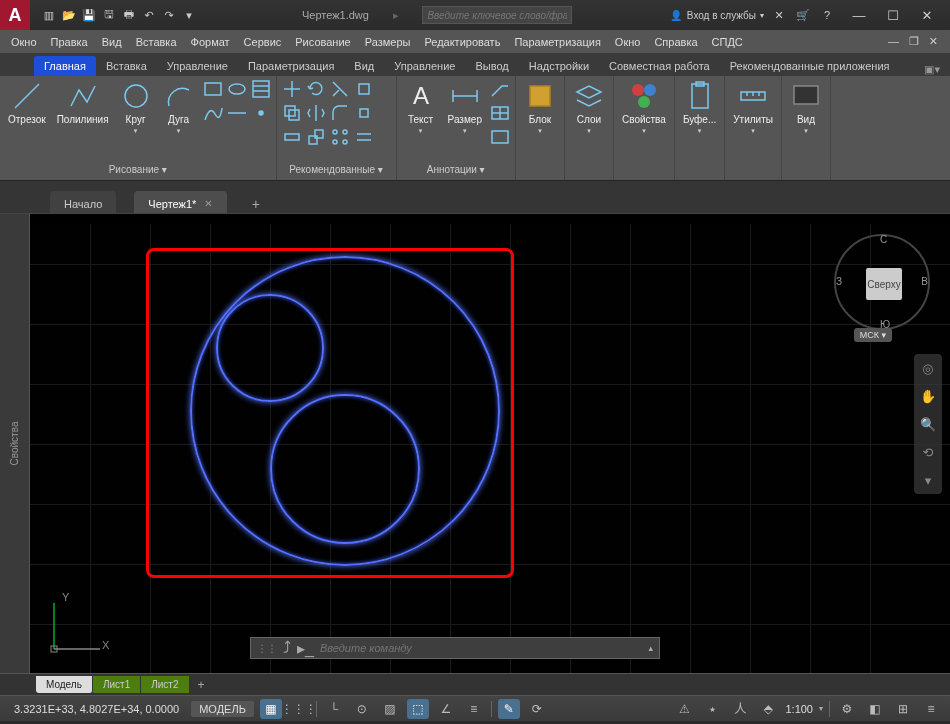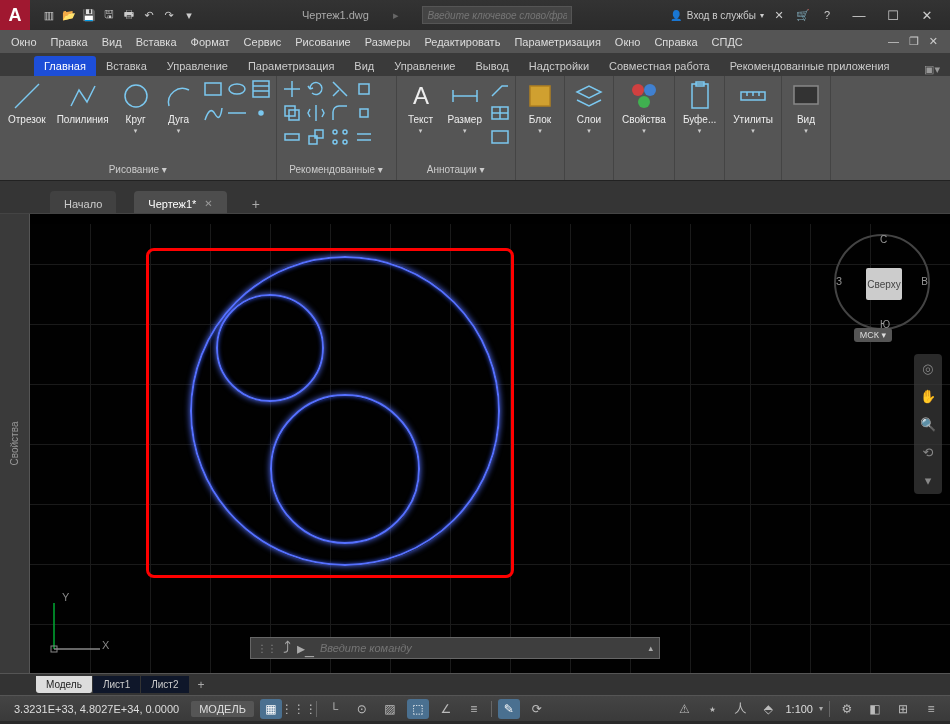--- a/index.html
+++ b/index.html
@@ -76,21 +76,21 @@
 .navbar-right { position: absolute; right: 8px; top: 130px; width: 28px; background: rgba(60,60,60,0.7); border-radius: 4px; padding: 4px 0; display: flex; flex-direction: column; align-items: center; gap: 8px; }
 .navbar-right div { width: 20px; height: 20px; color: #888; font-size: 13px; display: flex; align-items: center; justify-content: center; }
 
 
 .cmdline { position: absolute; left: 220px; bottom: 14px; width: 410px; height: 22px; background: #3e3e3e; border: 1px solid #666; display: flex; align-items: center; gap: 6px; padding: 0 6px; }
 .cmdline .handle { color: #888; font-size: 10px; }
 .cmdline input { flex: 1; background: transparent; border: none; color: #888; font-size: 11px; font-style: italic; outline: none; }
 
 
 .layouts { height: 22px; background: #333; display: flex; align-items: center; padding-left: 36px; gap: 0; border-top: 1px solid #555; }
-.layout-tab { color: #ccc; font-size: 10px; padding: 3px 10px; background: #0f172a; border-right: 1px solid #333; }
+.layout-tab { color: #ccc; font-size: 10px; padding: 3px 10px; background: #4d7c0f; border-right: 1px solid #333; }
 .layout-tab.active { background: #ddd; color: #222; border-radius: 0 0 3px 3px; }
 .layout-add { color: #aaa; padding: 2px 8px; font-size: 12px; }
 
 
 .statusbar { height: 26px; background: linear-gradient(180deg,#444,#3a3a3a); display: flex; align-items: center; color: #ddd; font-size: 11px; padding: 0 8px; gap: 6px; border-top: 1px solid #555; }
 .statusbar .coords { white-space: nowrap; padding: 0 6px; }
 .statusbar .divider { width: 1px; height: 16px; background: #666; }
 .status-btn { width: 22px; height: 20px; display: flex; align-items: center; justify-content: center; color: #bbb; font-size: 12px; }
 .status-btn.on { background: #4a7090; border-radius: 3px; color: #fff; }
 .statusbar .spacer { flex: 1; }

